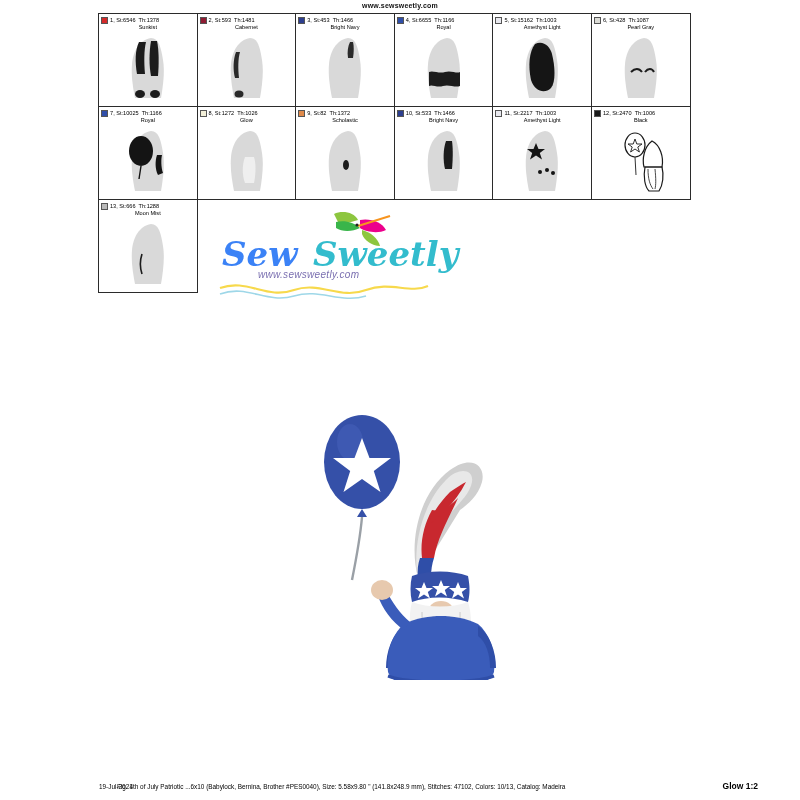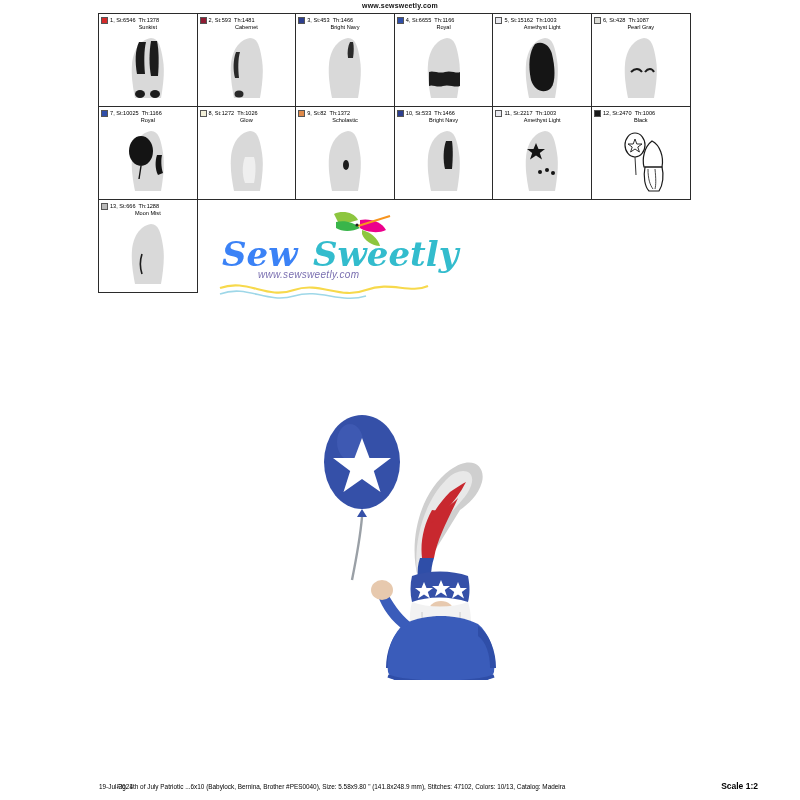--- a/index.html
+++ b/index.html
@@ -426,16 +426,16 @@
       <path d="M88 276 C110 284 172 284 194 276" stroke="#2f4ea8" stroke-width="3" fill="none"></path>
 
       <ellipse cx="110" cy="292" rx="16" ry="9" fill="#c8282f"></ellipse>
       <ellipse cx="156" cy="292" rx="16" ry="9" fill="#c8282f"></ellipse>
     </svg>
   </div>
 
   <div class="footer">
     <span class="date">19-Jul-2021</span>
     <span class="info">Fig. 4th of July Patriotic ...6x10 (Babylock, Bernina, Brother #PES0040), Size: 5.58x9.80 " (141.8x248.9 mm), Stitches: 47102, Colors: 10/13, Catalog: Madeira</span>
-    <span class="scale">Scale 1:2</span>
+    <span class="scale">Glow 1:2</span>
   </div>
 
 </div>
 
 </body></html>

